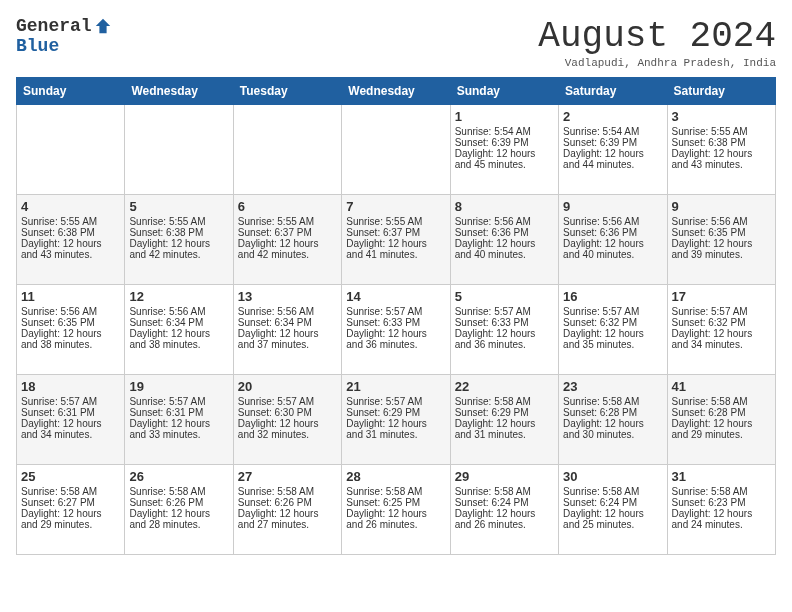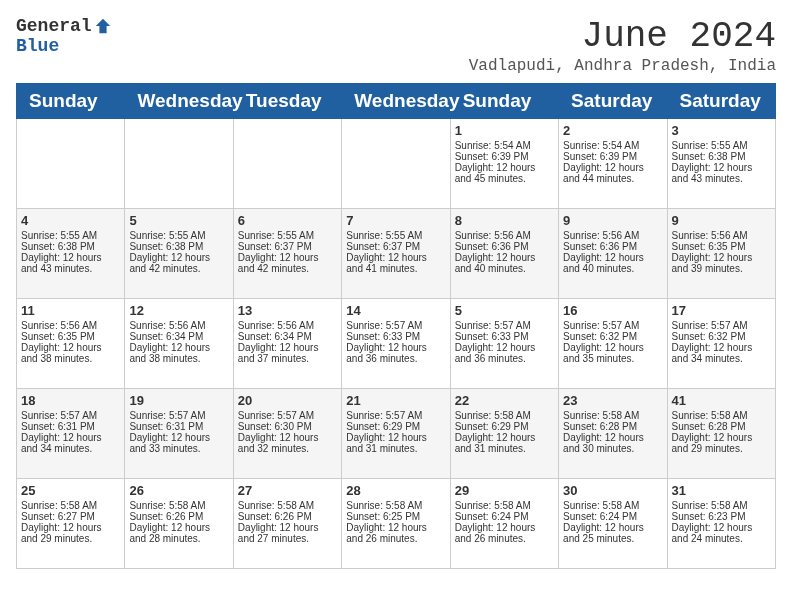--- a/index.html
+++ b/index.html
@@ -44,34 +44,34 @@
     }
     .title-area {
       text-align: right;
     }
     .month-title {
       font-size: 36px;
       font-weight: normal;
       color: #333;
     }
     .location-title {
-      font-size: 16px;
+      font-size: 11px;
       color: #555;
     }
     .calendar-table {
       width: 100%;
       border-collapse: collapse;
       table-layout: fixed;
     }
     .calendar-table thead th {
       background-color: #2060a0;
       color: #fff;
-      font-size: 19px;
+      font-size: 12px;
       font-weight: bold;
-      padding: 6px 12px;
+      padding: 6px 6px;
       text-align: left;
       border: 1px solid #2060a0;
     }
     .calendar-table tbody td {
       border: 1px solid #ccc;
       vertical-align: top;
       padding: 4px;
       font-size: 10.5px;
       color: #333;
       height: 90px;
@@ -100,21 +100,21 @@
       <span class="logo-general">General</span>
       <svg class="logo-icon" viewBox="0 0 20 20">
         <polygon points="10,2 18,10 14,10 14,18 6,18 6,10 2,10" fill="#2060a0"></polygon>
       </svg>
     </div>
     <div>
       <span class="logo-blue">Blue</span>
     </div>
   </div>
   <div class="title-area">
-    <div class="month-title">June 2024</div>
+    <div class="month-title">August 2024</div>
     <div class="location-title">Vadlapudi, Andhra Pradesh, India</div>
   </div>
 </div>
 
 <table class="calendar-table">
   <thead>
     <tr>
     <th>Sunday</th>
         <th>Wednesday</th>
         <th>Tuesday</th>

